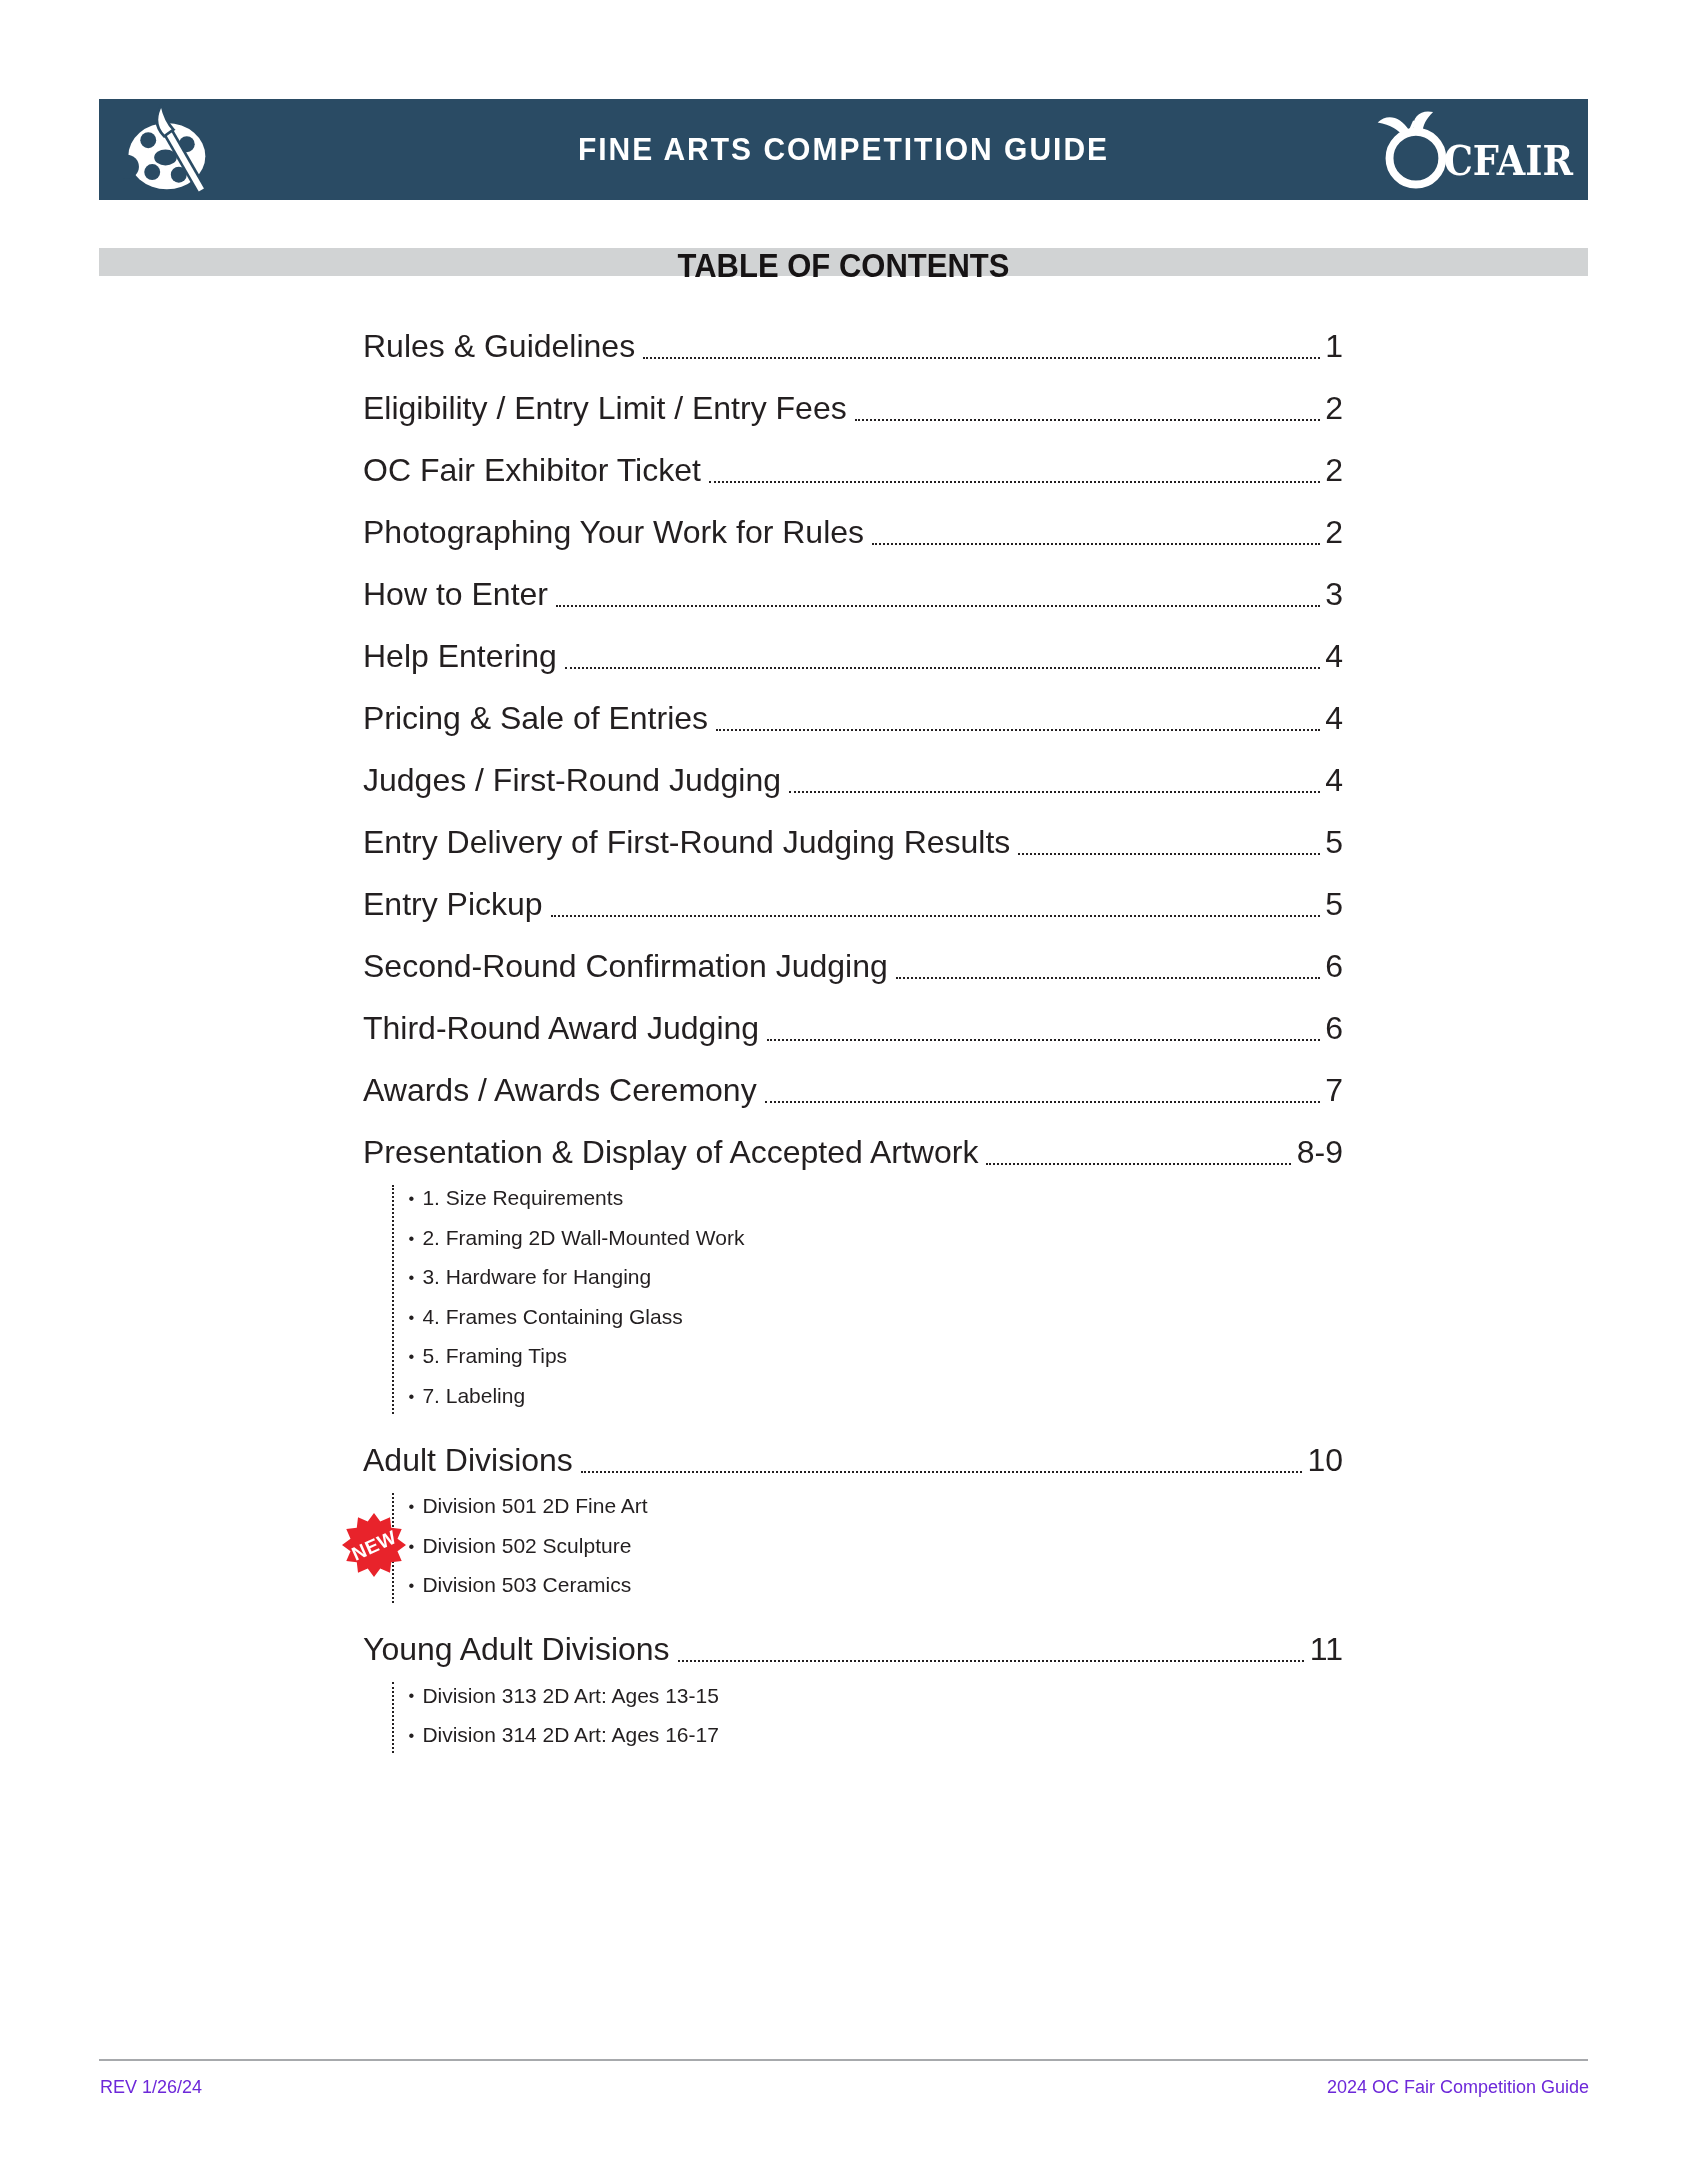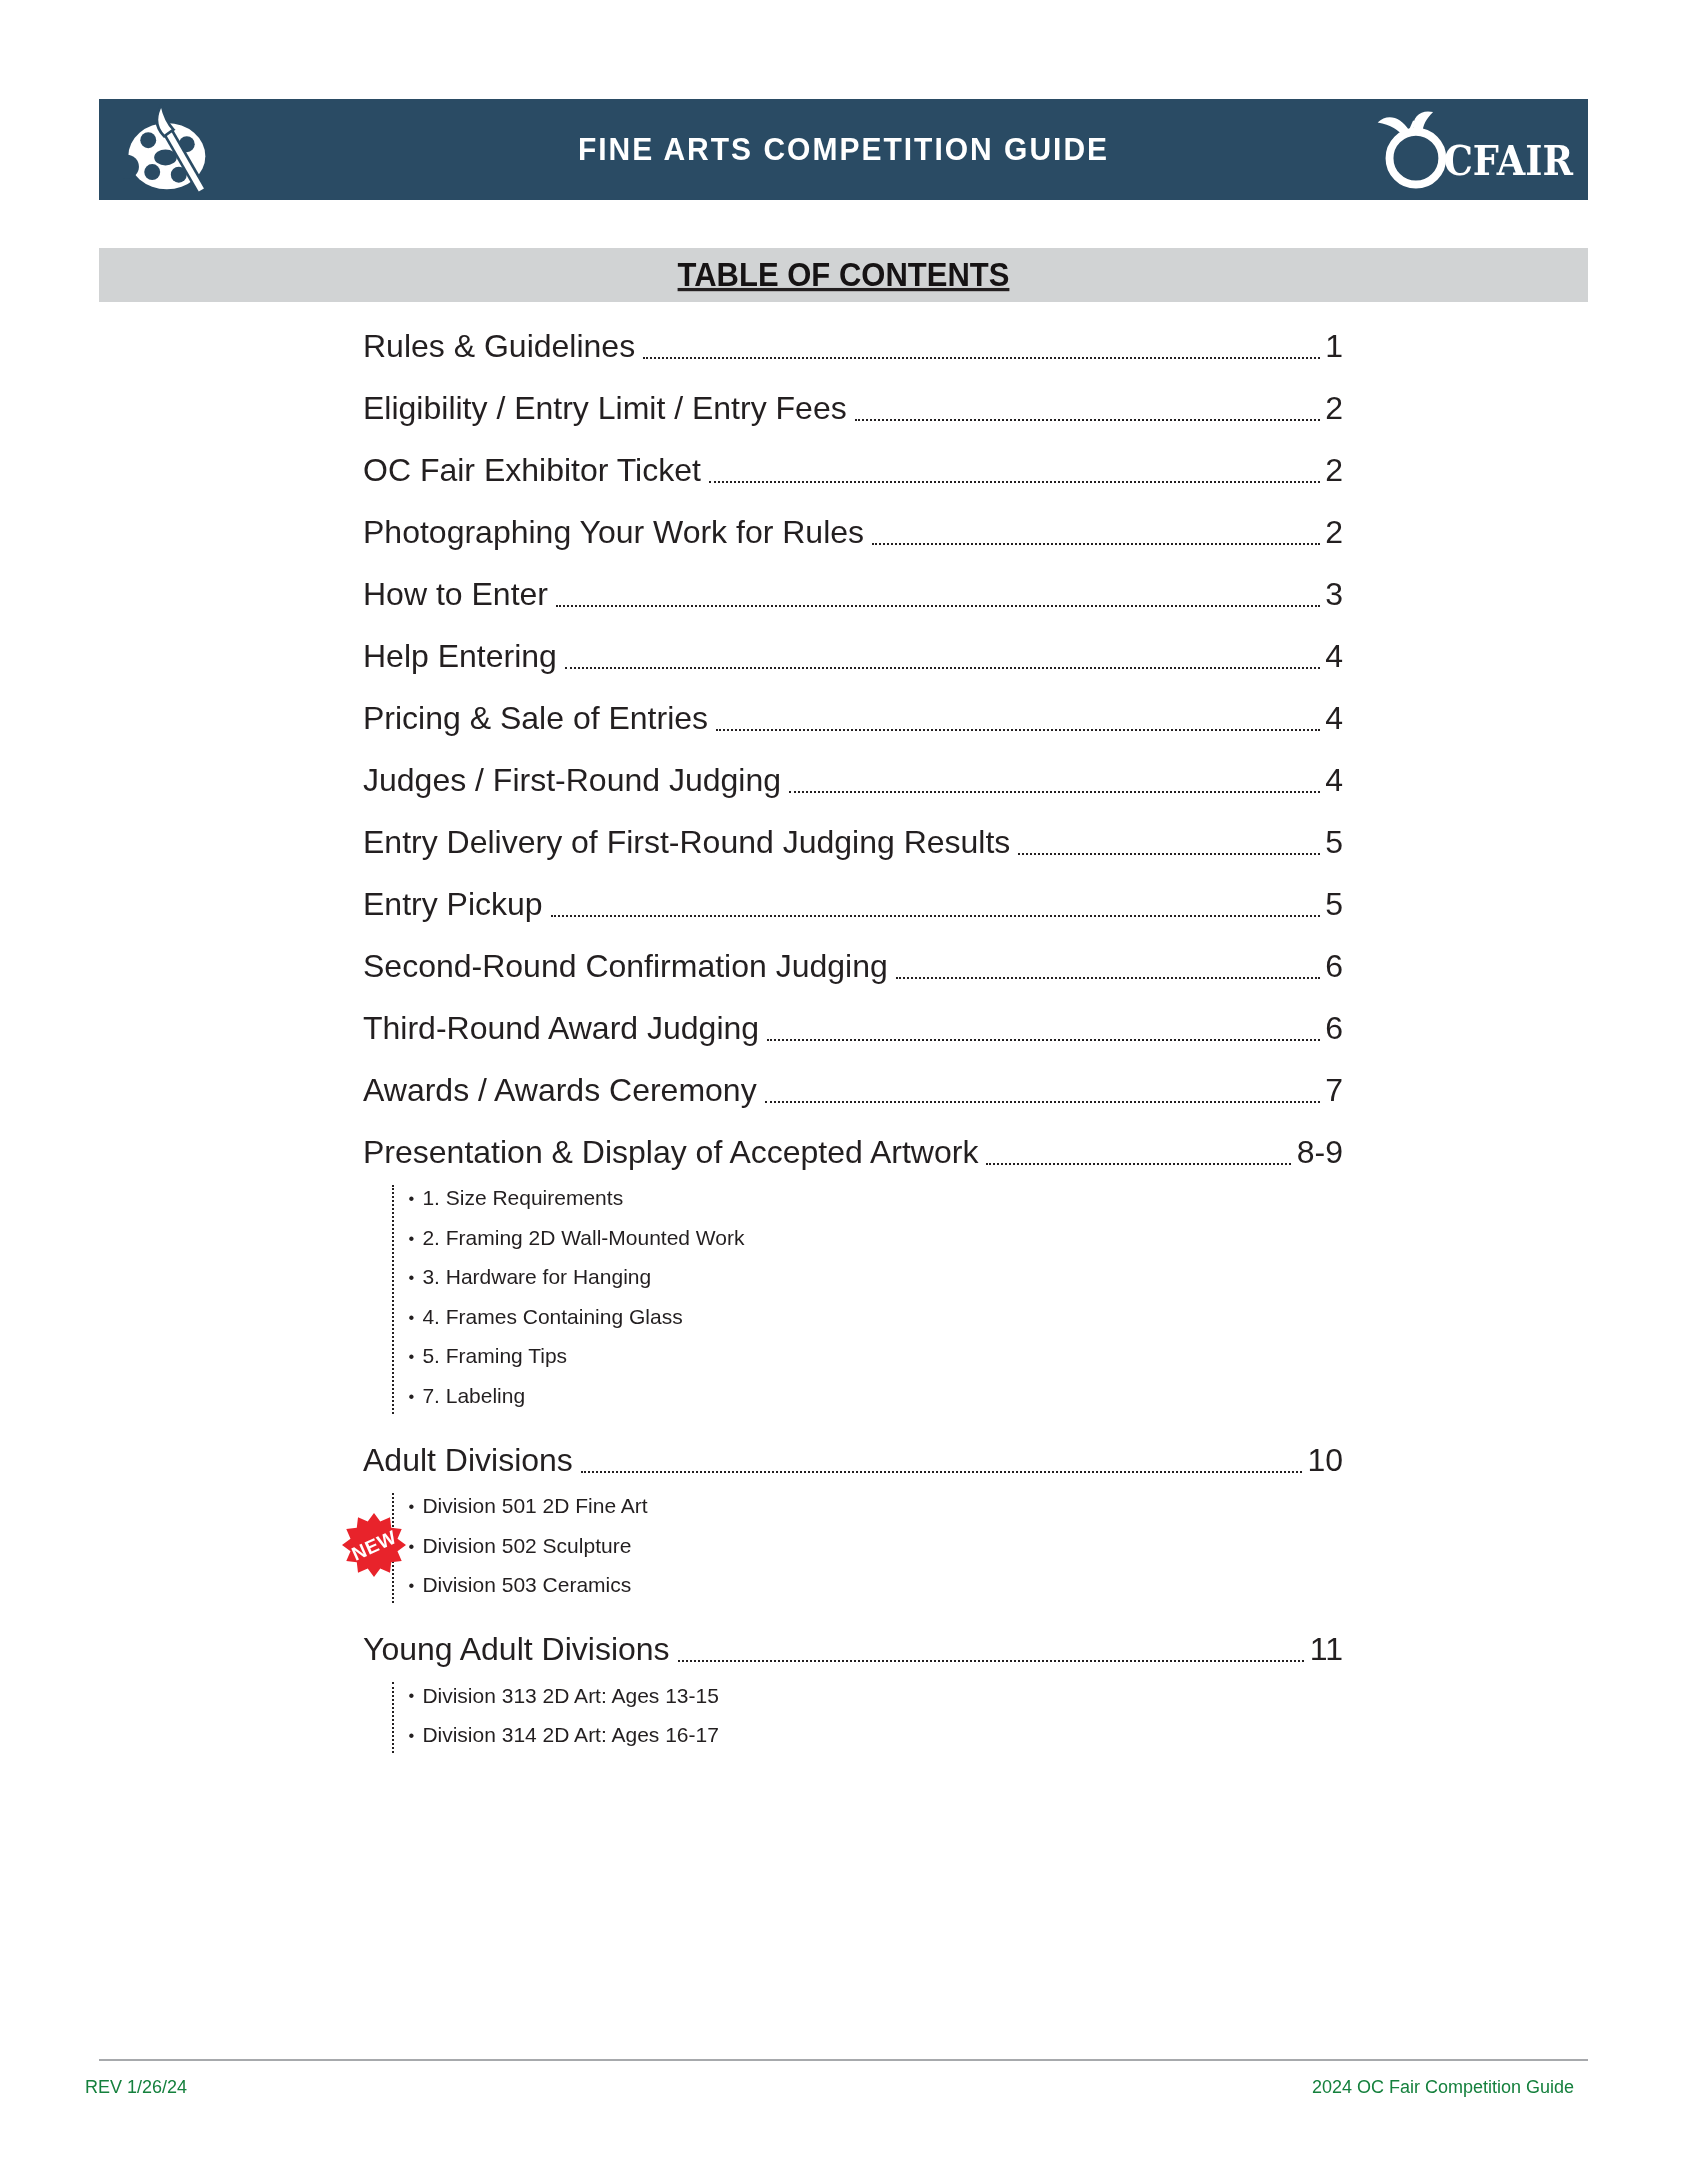--- a/index.html
+++ b/index.html
@@ -13,22 +13,22 @@
     background:#2a4b64;display:flex;align-items:center;justify-content:center;
   }
   .page-title{
     color:#ffffff;font-size:30px;font-weight:800;letter-spacing:2px;
     white-space:nowrap;transform:scaleY(1.05);
   }
   .palette-wrap{position:absolute;left:24px;top:4px;width:89px;height:93px;}
   .logo-wrap{position:absolute;right:10.6px;top:9.3px;width:202px;height:82px;}
   
   .toc-bar{
-    position:absolute;left:99px;top:248px;width:1489px;height:54px;
-    background:#d1d3d4;display:flex;align-items:center;justify-content:center;text-decoration:underline;
+    position:absolute;left:99px;top:248px;width:1489px;height:28px;
+    background:#d1d3d4;display:flex;align-items:flex-start;justify-content:center;
   }
   .toc-heading{
     font-size:31px;font-weight:800;color:#161314;letter-spacing:0;
     transform:scaleY(1.08);margin:0;
   }
   
   .toc{position:absolute;left:363px;top:294px;width:980px;padding-top:36px;}
   .toc-row{
     display:flex;align-items:flex-end;font-size:32px;line-height:1;
     margin-bottom:30px;
@@ -54,23 +54,23 @@
     position:absolute;left:-52px;top:50%;transform:translateY(-50%);
     width:64px;height:64px;z-index:2;display:block;
   }
   .new-badge svg{display:block;width:100%;height:100%;}
   
   .footer-line{
     position:absolute;left:99px;top:2059px;width:1489px;height:0;
     border-top:2px solid #a7a9ac;
   }
   .footer{
-    position:absolute;left:85px;top:2077px;width:1489px;
+    position:absolute;left:100px;top:2077px;width:1489px;
     display:flex;justify-content:space-between;
-    font-size:18px;color:#15803d;
+    font-size:18px;color:#6d28d9;
   }
 </style>
 </head>
 <body>
 
 <div class="page">
 
   <div class="header-bar">
     <span class="palette-wrap">
       <svg viewBox="0 0 134 140">

